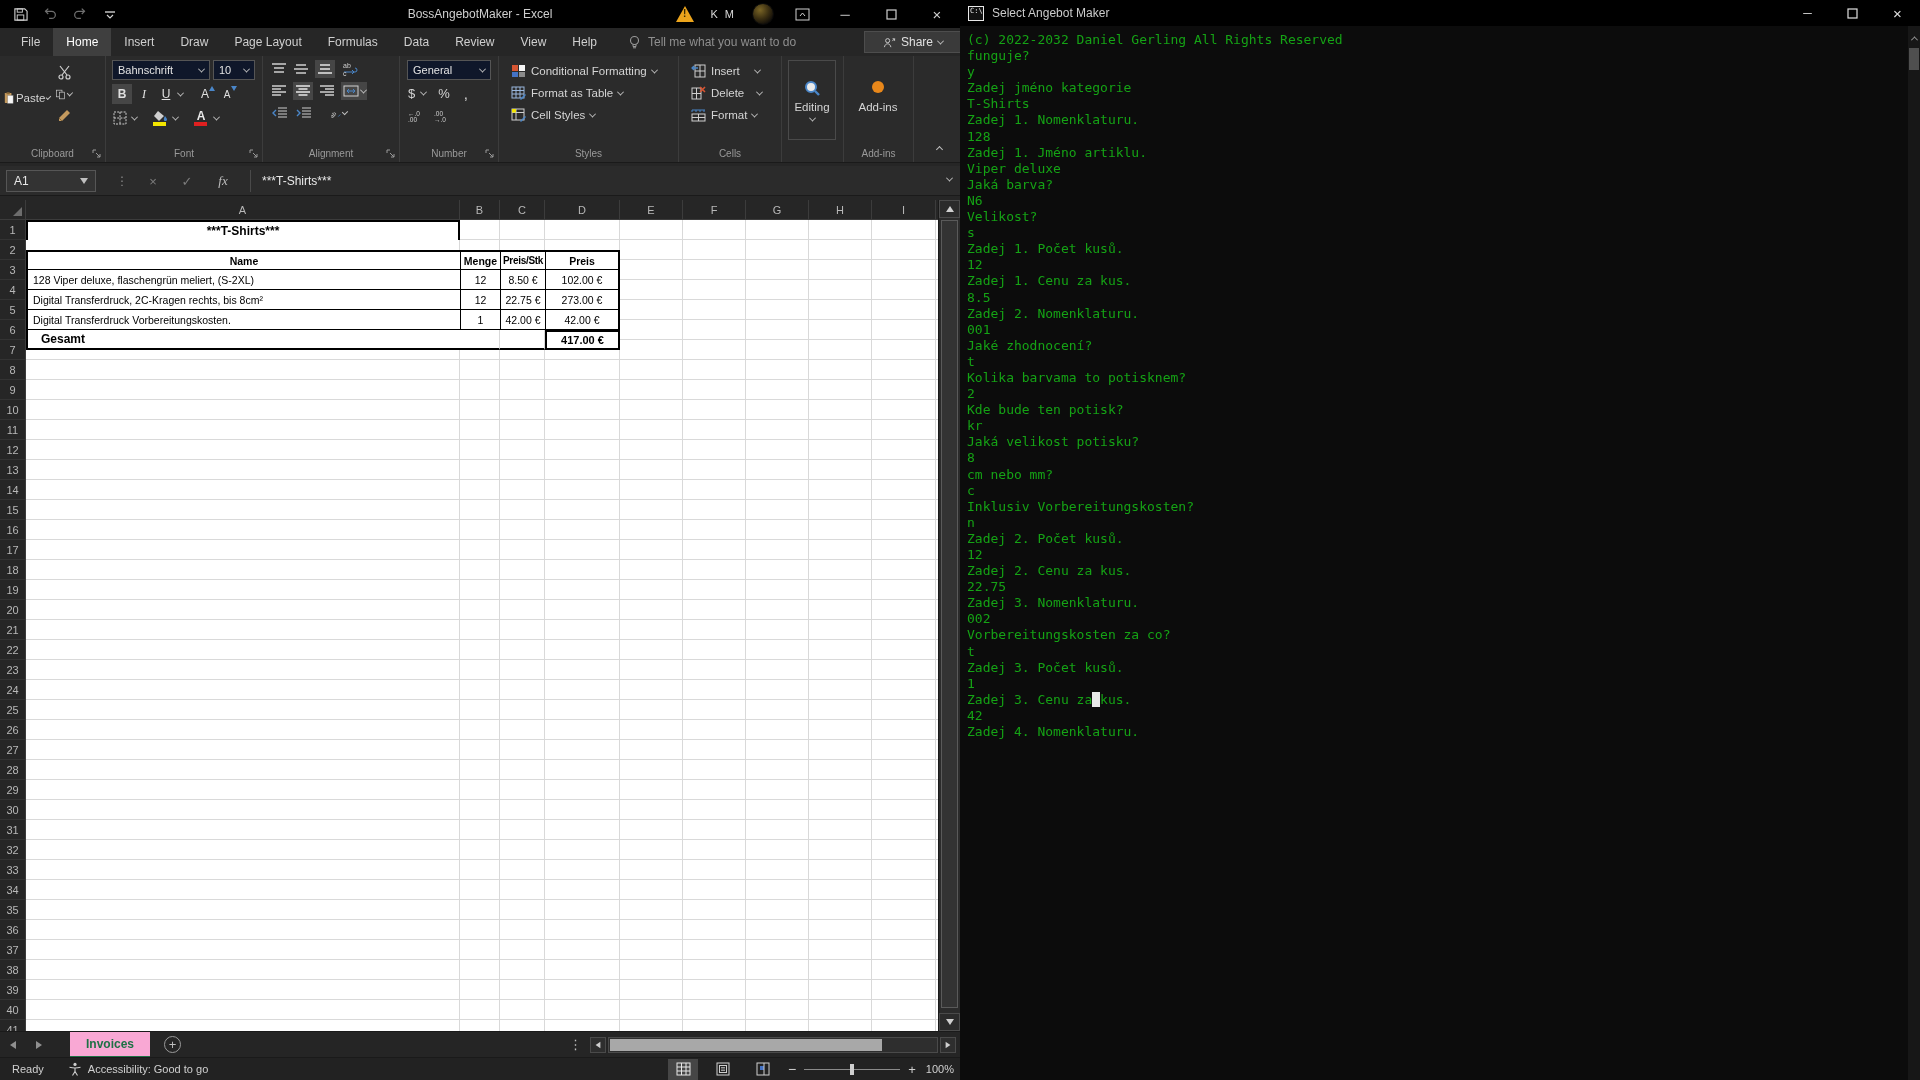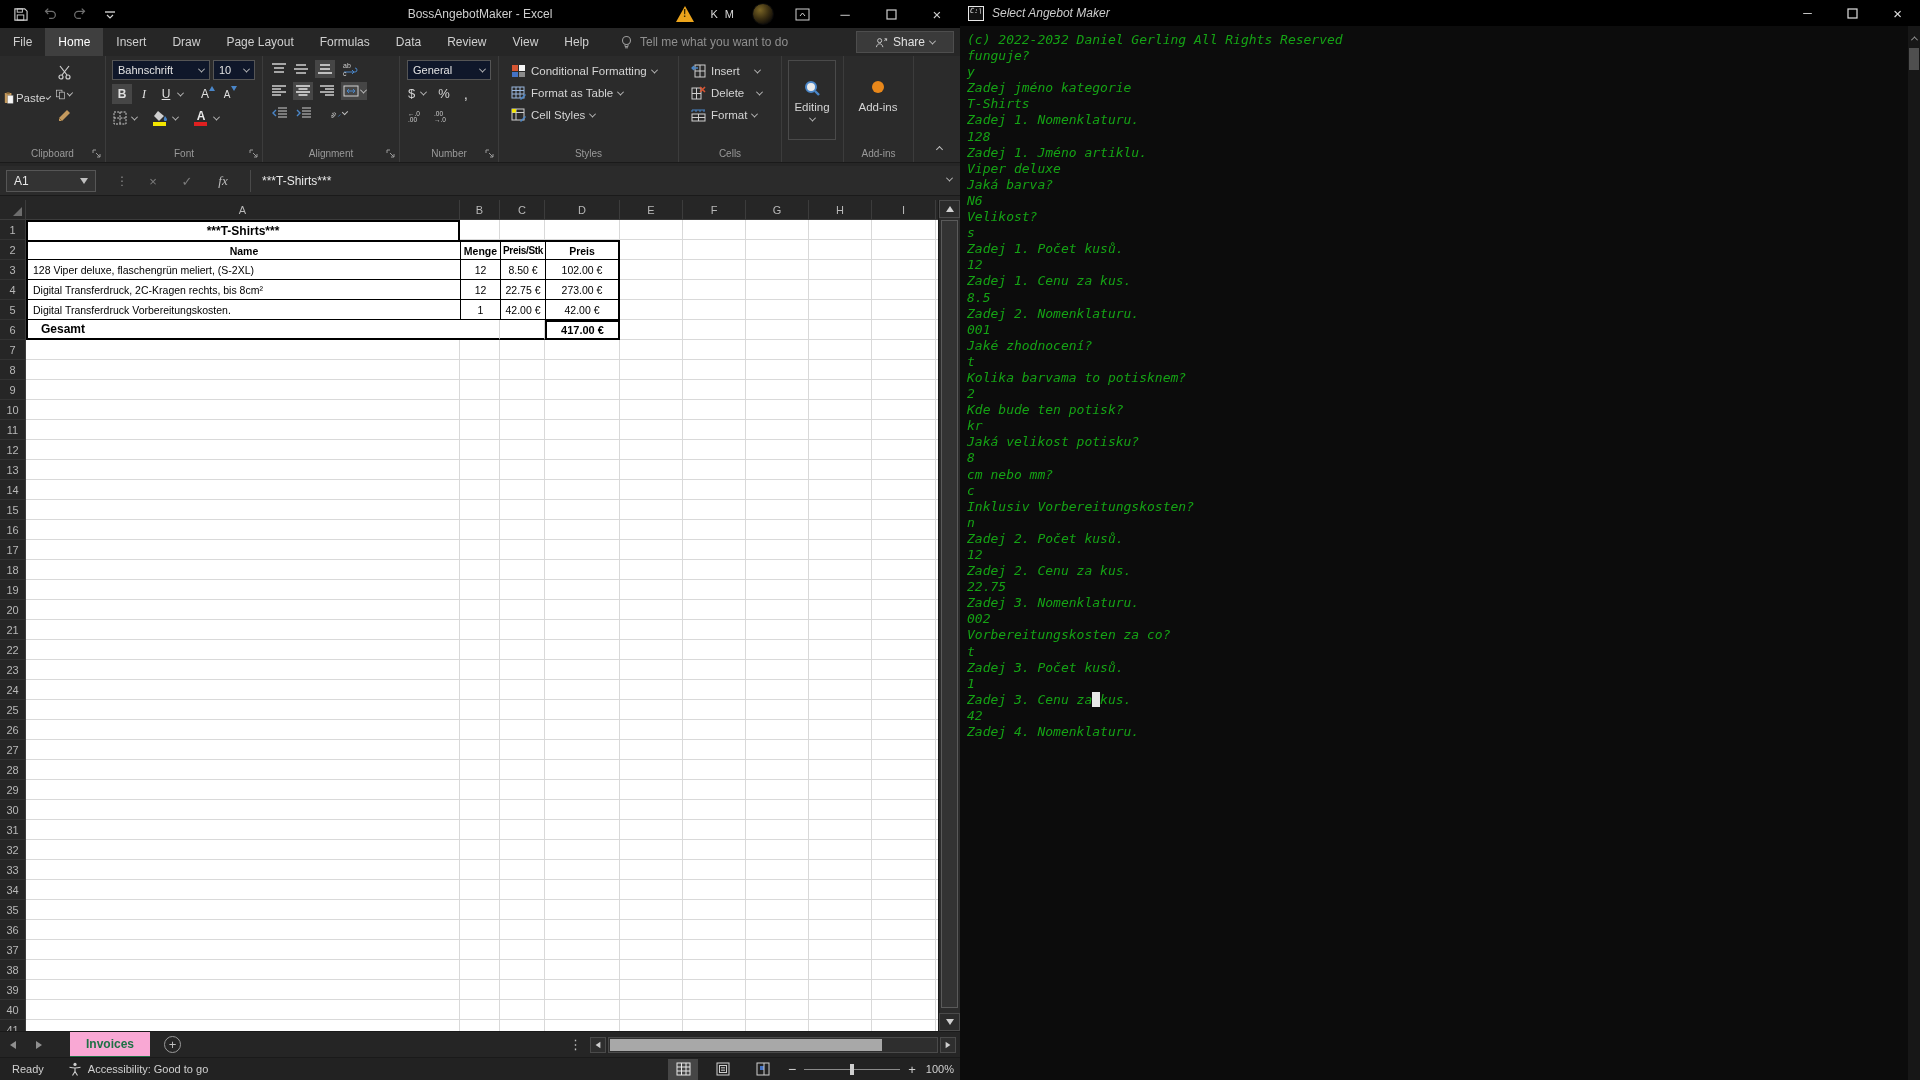--- a/index.html
+++ b/index.html
@@ -17,21 +17,21 @@
   .xl-title-text { position:absolute; left:0; right:0; text-align:center; color:#cfcfcf; font-size:12px; pointer-events:none; }
   .title-right { position:absolute; right:0; top:0; height:28px; display:flex; align-items:center; gap:0; }
   .title-right .slot { height:28px; display:flex; align-items:center; justify-content:center; }
   .initials { color:#d8d8d8; font-size:11px; letter-spacing:2px; padding:0 8px; }
   .avatar { width:22px; height:22px; border-radius:50%; background:radial-gradient(circle at 35% 30%, #7a6526 0%, #3c3012 45%, #15110a 75%); border:1px solid #0a0a0a; margin:0 8px; }
   .winbtn { width:46px; height:28px; display:flex; align-items:center; justify-content:center; color:#cfcfcf; font-size:13px; }
   .warn-tri { width:0; height:0; border-left:9px solid transparent; border-right:9px solid transparent; border-bottom:16px solid #eca51c; position:relative; }
   .warn-tri:after { content:"!"; position:absolute; left:-2.5px; top:2px; font-size:10px; font-weight:bold; color:#3a2a00; }
 
   
-  .xl-menubar { position:absolute; left:0; top:28px; width:960px; height:28px; background:#262626; display:flex; align-items:stretch; }
+  .xl-menubar { position:absolute; left:8px; top:28px; width:960px; height:28px; background:#262626; display:flex; align-items:stretch; }
   .rtab { padding:0 13px; display:flex; align-items:center; color:#cfcfcf; font-size:12px; }
   .rtab.active { background:#3f3f3f; color:#fff; }
   .tellme { display:flex; align-items:center; gap:7px; color:#8f8f8f; font-size:12px; margin-left:18px; }
   .share-btn { position:absolute; right:6px; top:3px; height:22px; display:flex; align-items:center; gap:5px; background:#3a3a3a; border:1px solid #4d4d4d; color:#e0e0e0; font-size:12px; padding:0 18px; }
 
   
   .xl-ribbon { position:absolute; left:0; top:56px; width:960px; height:107px; background:#2b2b2b; border-bottom:1px solid #1a1a1a; display:flex; }
   .rgroup { position:relative; height:100%; border-right:1px solid #3c3c3c; padding-top:4px; }
   .rgroup-label { position:absolute; bottom:3px; left:0; right:0; text-align:center; color:#9a9a9a; font-size:10px; }
   .launcher { position:absolute; bottom:3px; right:3px; width:10px; height:10px; color:#9a9a9a; }
@@ -66,21 +66,21 @@
   .cells { position:absolute; left:26px; top:20px; width:912px; height:811px; background:#fff;
            background-image:repeating-linear-gradient(to bottom, transparent 0 19px, #d9d9d9 19px 20px); }
   .vline { position:absolute; top:0; bottom:0; width:1px; background:#d9d9d9; }
 
   
   .inv { position:absolute; left:0; top:0; width:594px; font-size:10.5px; color:#000; }
   .inv .r { display:flex; }
   .cell { height:20px; display:flex; align-items:center; justify-content:center; background:#fff; overflow:hidden; white-space:nowrap; }
   .cA { width:434px; } .cB { width:40px; } .cC { width:45px; } .cD { width:75px; }
   .c-title { font-weight:bold; font-size:12px; border:2px solid #000; border-bottom:none; }
-  .hrow .cell { font-weight:bold; border-top:2px solid #000; border-bottom:1px solid #000; border-left:1px solid #000; }
+  .hrow .cell { font-weight:bold; border-top:2px solid #000; border-bottom:1px solid #000; border-left:1px solid #000;margin-top:10px; }
   .hrow .cA { border-left:2px solid #000; justify-content:center; }
   .hrow .cD { border-right:2px solid #000; }
   .hrow .cC { font-size:10px; letter-spacing:-0.3px; }
   .drow .cell { border-left:1px solid #000; border-bottom:1px solid #000; }
   .drow .cA { border-left:2px solid #000; justify-content:flex-start; padding-left:5px; }
   .drow .cD { border-right:2px solid #000; }
   .drow:last-of-type .cell { border-bottom:2px solid #000; }
   .trow .cA { border-left:2px solid #000; border-bottom:2px solid #000; justify-content:flex-start; padding-left:13px; font-weight:bold; font-size:12px; }
   .trow .cB,.trow .cC { border-bottom:2px solid #000; border-right:1px solid #d9d9d9; }
   .trow .cD { border:2px solid #000; border-top-width:2px; font-weight:bold; font-size:11px; }
@@ -107,21 +107,21 @@
 
   
   .statusbar { position:absolute; left:0; top:1057px; width:960px; height:23px; background:#222; display:flex; align-items:center; color:#d0d0d0; font-size:11px; border-top:1px solid #1a1a1a; }
   .stat-right { position:absolute; right:6px; display:flex; align-items:center; gap:10px; }
   .viewbtn { width:30px; height:21px; display:flex; align-items:center; justify-content:center; }
   .zoomslider { display:flex; align-items:center; gap:8px; }
   .zs-line { width:96px; height:1px; background:#8a8a8a; position:relative; }
   .zs-handle { position:absolute; left:46px; top:-5px; width:4px; height:11px; background:#cfcfcf; }
 
   
-  #console { position:absolute; left:960px; top:0; width:960px; height:1080px; background:#0c0c0c;font-style:italic; }
+  #console { position:absolute; left:960px; top:0; width:960px; height:1080px; background:#0c0c0c; }
   .con-title { position:absolute; left:0; top:0; width:960px; height:26px; background:#000; display:flex; align-items:center; }
   .con-title-text { color:#cccccc; font-size:12px; margin-left:8px; }
   .con-ico { width:16px; height:15px; margin-left:8px; border:1px solid #e8e8e8; background:#111; position:relative; }
   .con-ico:after { content:"C:\\"; position:absolute; left:1px; top:0px; font-size:7px; color:#e8e8e8; font-family:"DejaVu Sans Mono", monospace; }
   .con-controls { position:absolute; right:0; top:0; display:flex; }
   .con-winbtn { width:45px; height:26px; display:flex; align-items:center; justify-content:center; color:#e0e0e0; font-size:12px; }
   .con-body { position:absolute; left:0; top:26px; width:948px; height:1054px; padding:6px 0 0 7px; font-family:"DejaVu Sans Mono", monospace; font-size:13px; line-height:16.1px; white-space:pre; }
   .ccur { background:#e8e8e8; color:#0c0c0c; }
   .con-scroll { position:absolute; right:0; top:26px; width:12px; height:1054px; background:#171717; }
   .cs-up { position:absolute; top:6px; left:0; width:12px; height:12px; display:flex; align-items:center; justify-content:center; }

